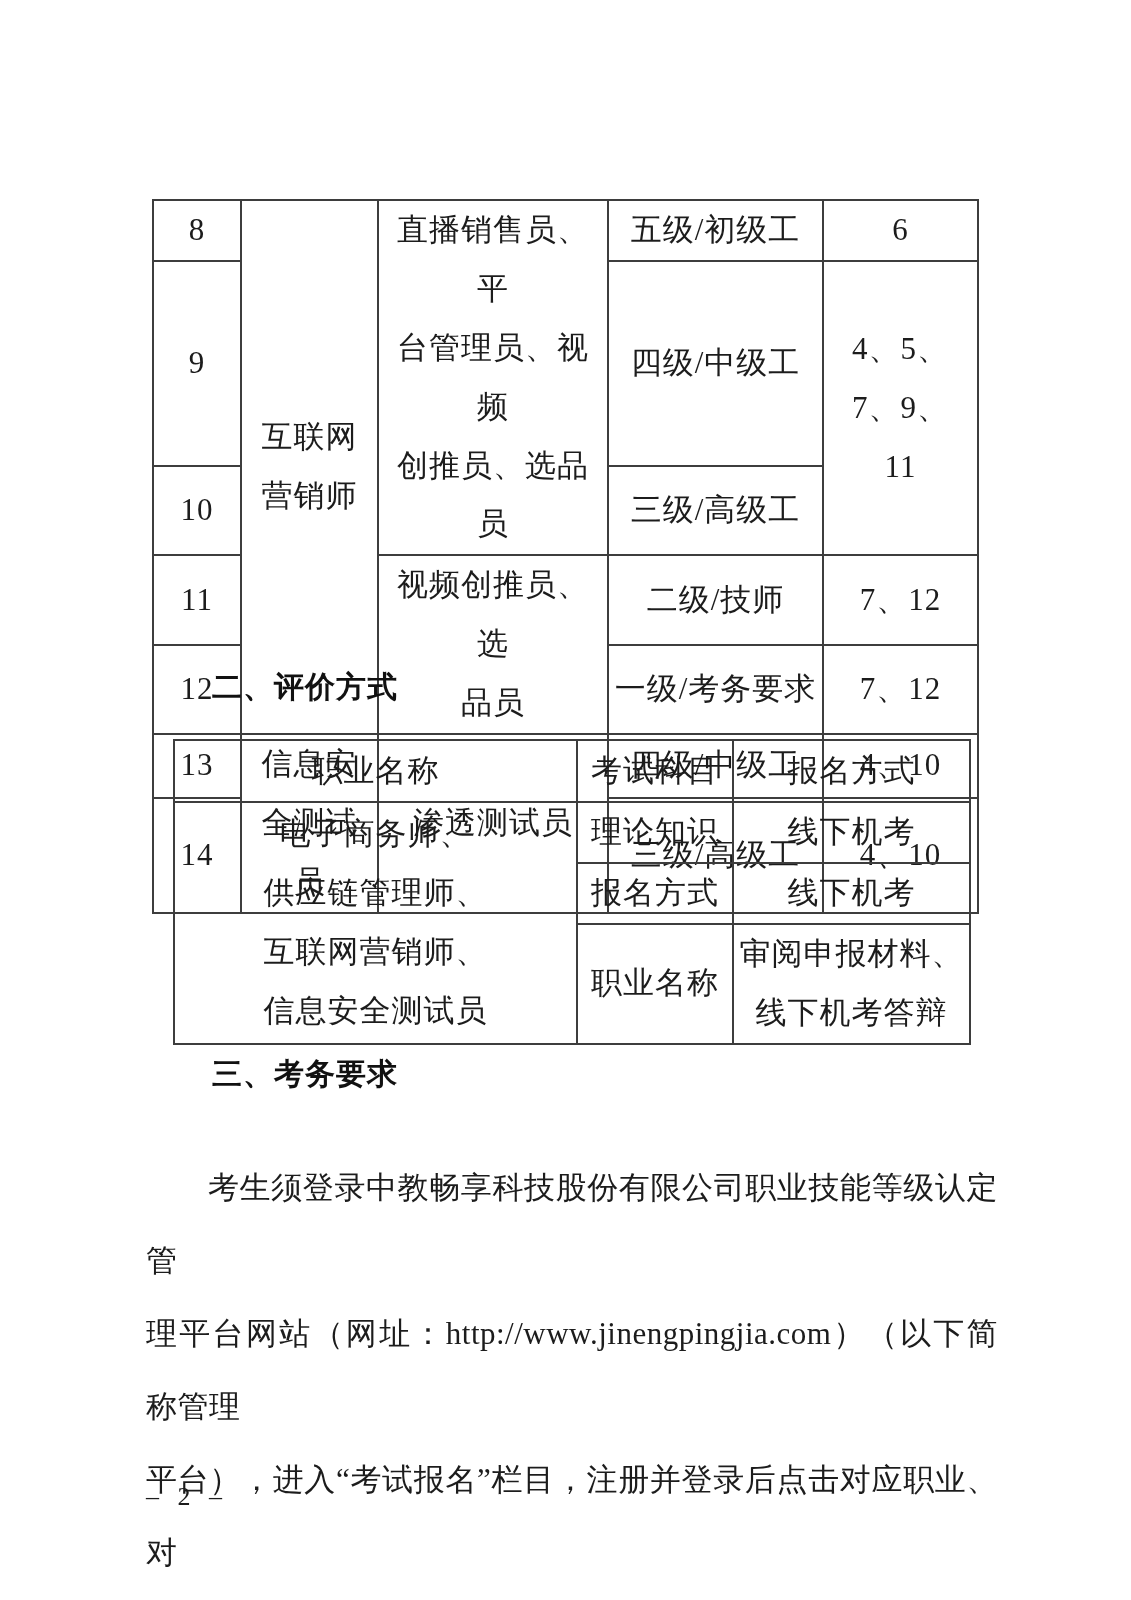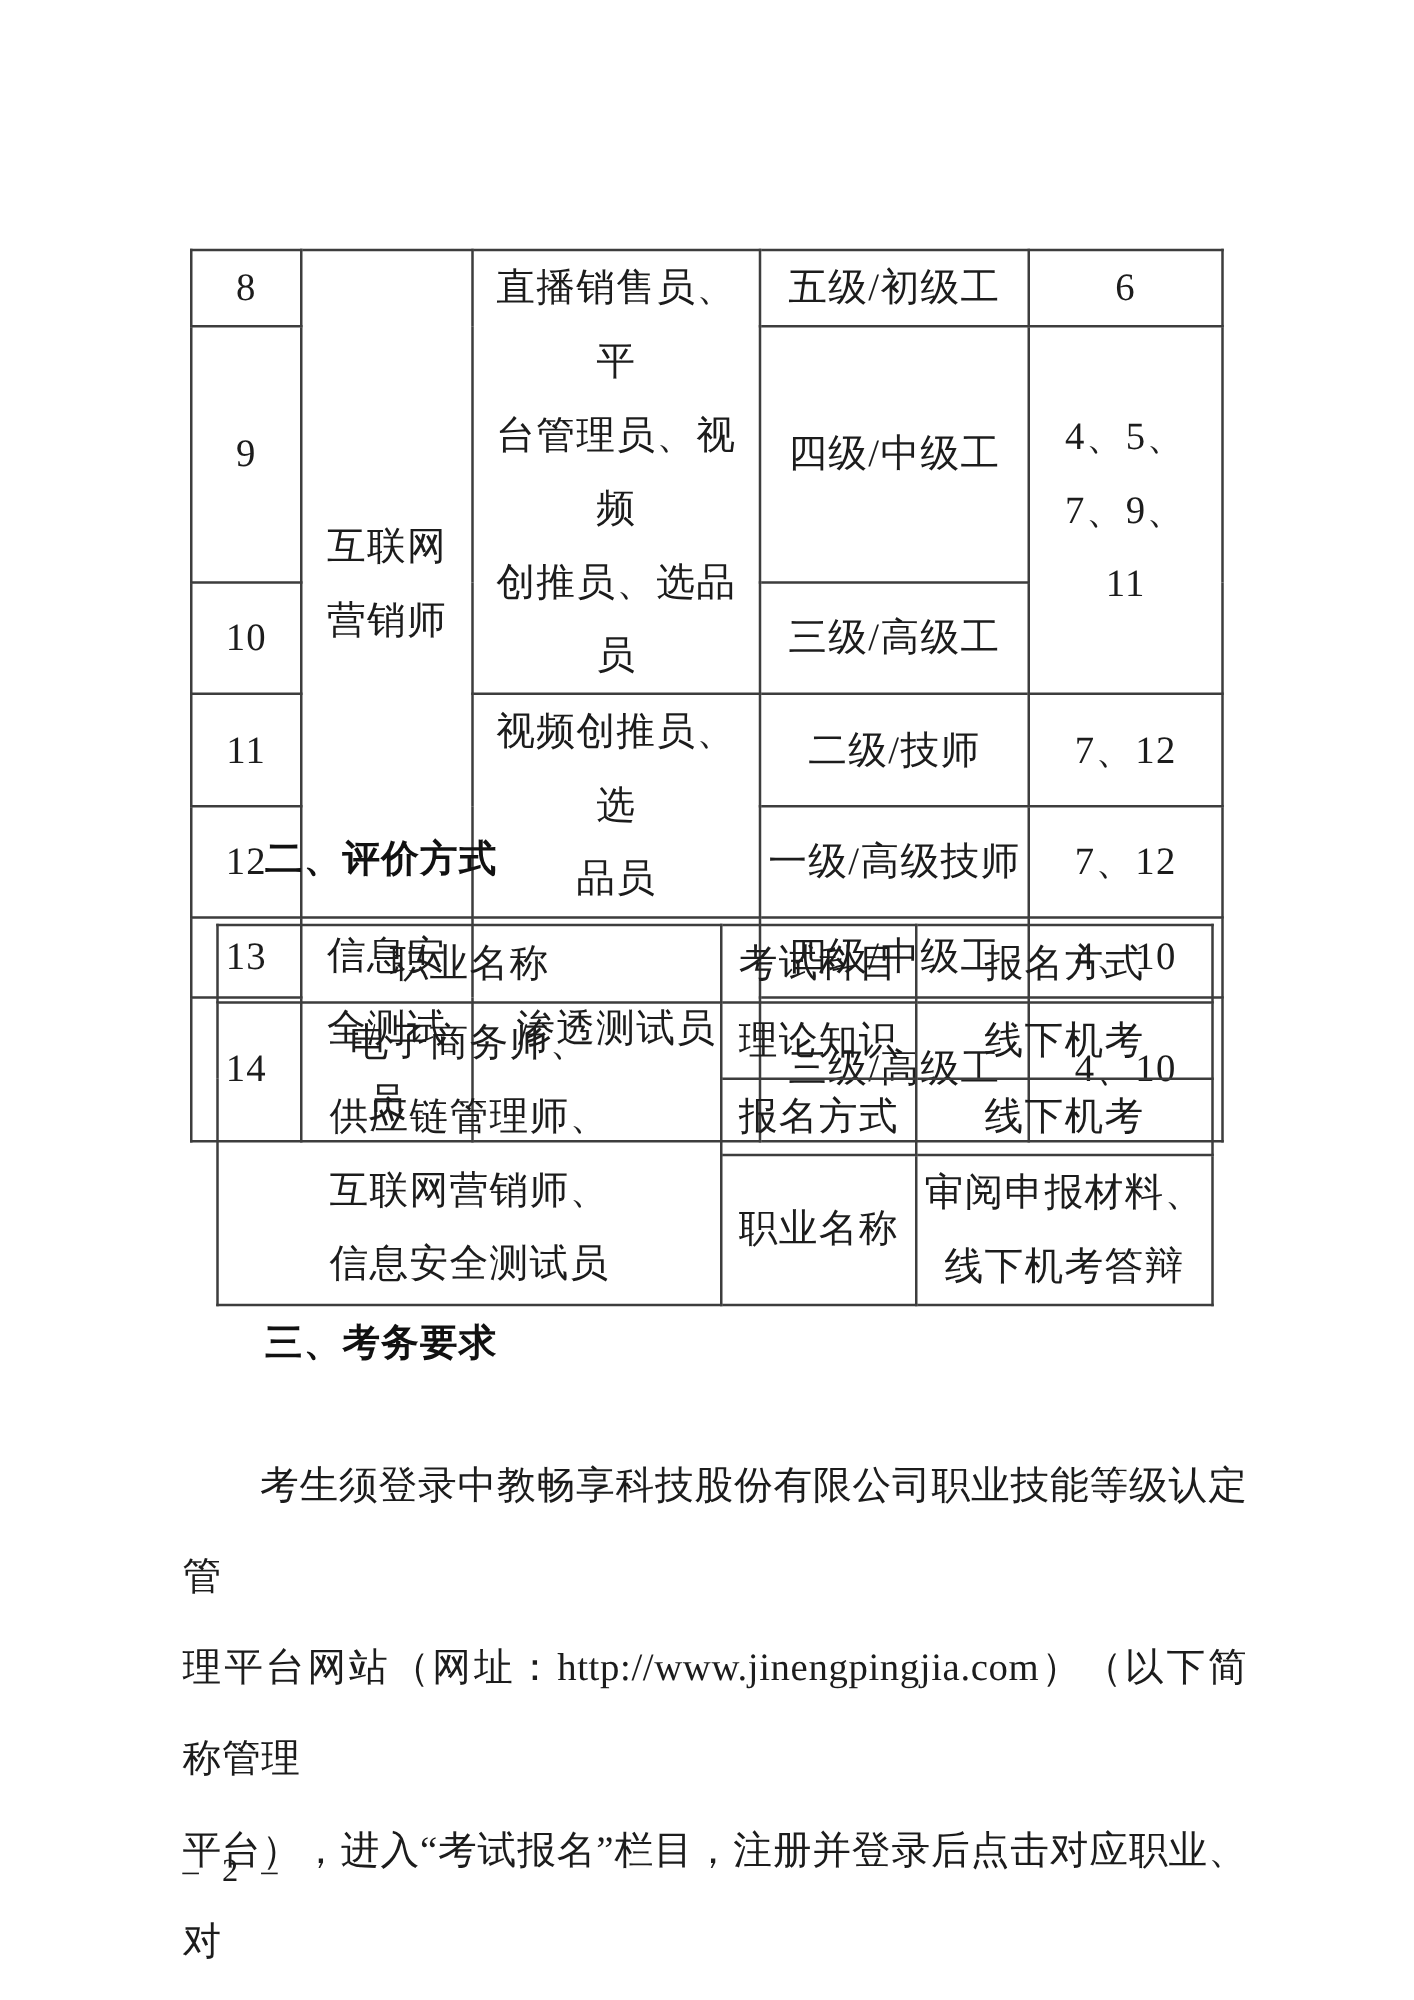--- a/index.html
+++ b/index.html
@@ -137,21 +137,21 @@
       </tr>
       <tr class="r11">
         <td>11</td>
         <td rowspan="2">视频创推员、选
 品员</td>
         <td>二级/技师</td>
         <td>7、12</td>
       </tr>
       <tr class="r12">
         <td>12</td>
-        <td>一级/高级技师</td>
+        <td>一级/考务要求</td>
         <td>7、12</td>
       </tr>
       <tr class="r13">
         <td>13</td>
         <td rowspan="2">信息安
 全测试
 员</td>
         <td rowspan="2">渗透测试员</td>
         <td>四级/中级工</td>
         <td>4、10</td>

